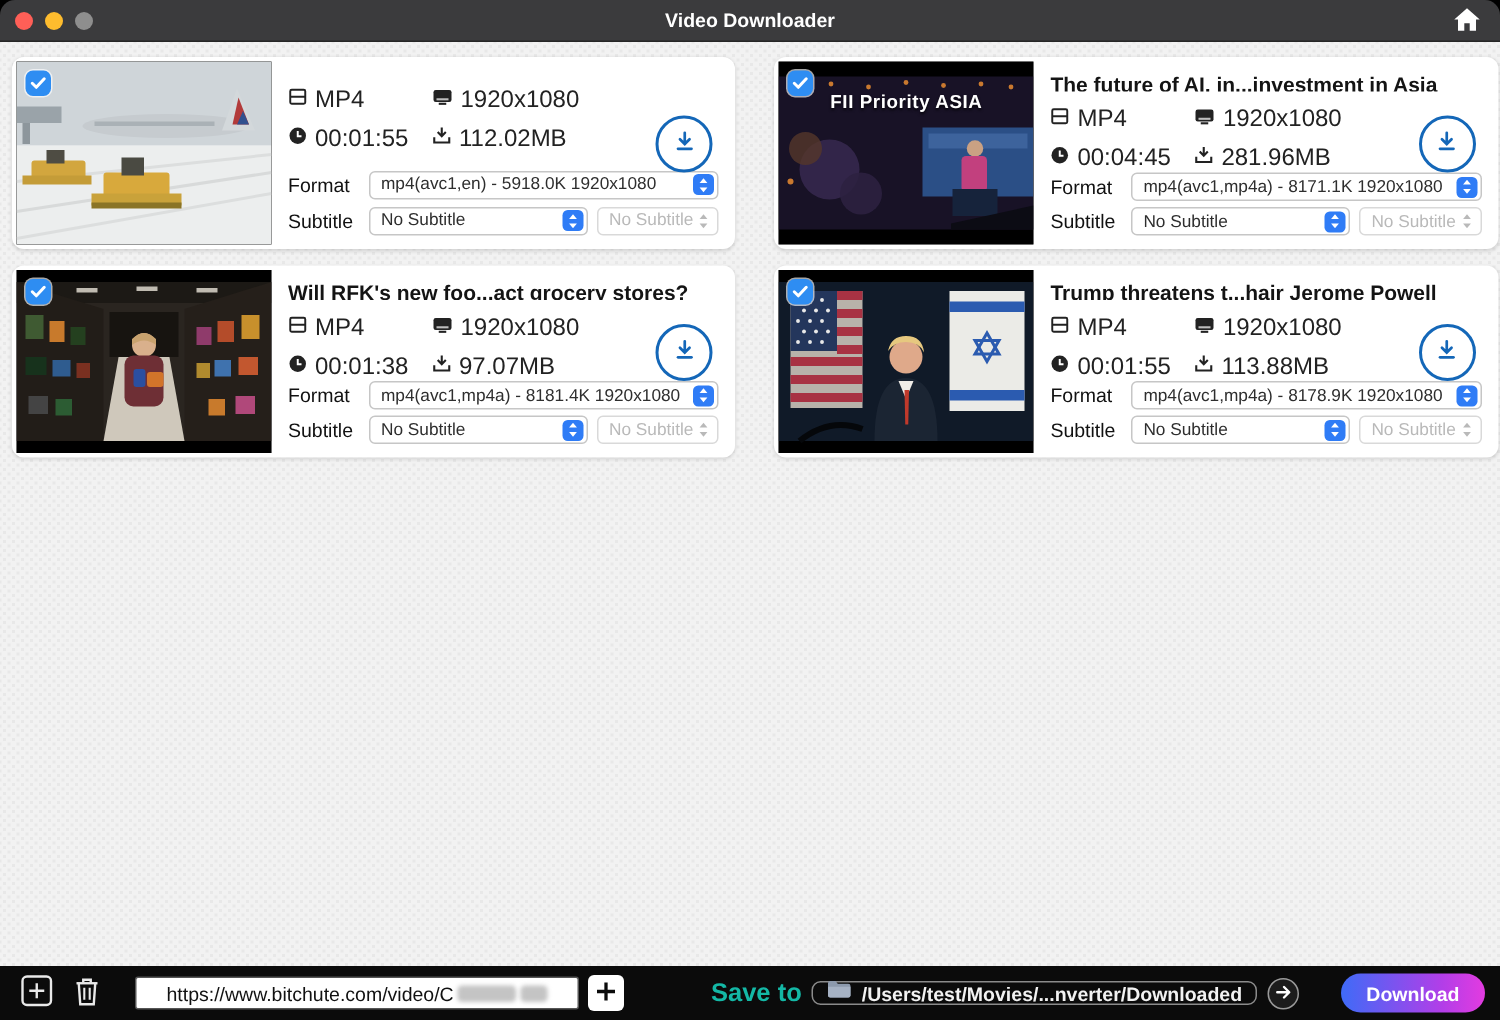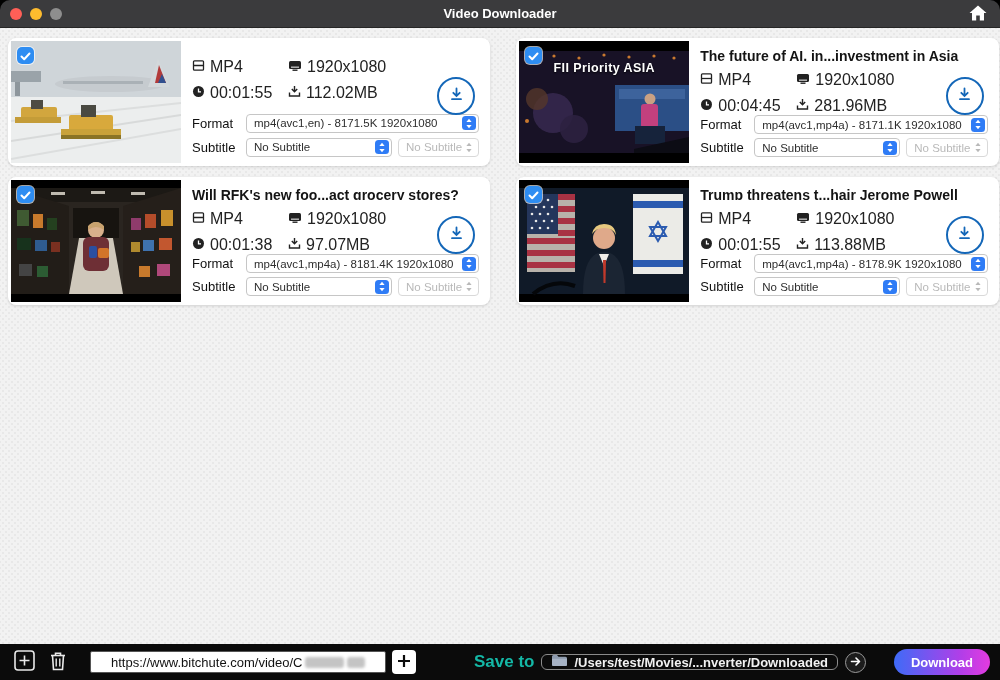--- a/index.html
+++ b/index.html
@@ -171,21 +171,21 @@
             <span>
               <svg width="17" height="17" viewBox="0 0 17 17">
                   <path d="M8.5 2.5 V9.5 M5.3 6.8 L8.5 10 L11.7 6.8" stroke="#1467b8" stroke-width="1.8" fill="none" stroke-linecap="round"></path>
                   <line x1="4" y1="13.2" x2="13" y2="13.2" stroke="#1467b8" stroke-width="1.8" stroke-linecap="round"></line>
                 </svg>
             </span>
           </button>
           <div class="row format">
             <span class="row-label">Format</span>
             <div class="select grow">
-              <span class="select-text">mp4(avc1,en) - 8171.5K 1920x1080</span>
+              <span class="select-text">mp4(avc1,en) - 5918.0K 1920x1080</span>
               <span class="stepper">
                   <svg width="8" height="11" viewBox="0 0 8 11">
                     <path d="M4 0.8 L6.6 4 H1.4 Z" fill="#fff"></path>
                     <path d="M4 10.2 L1.4 7 H6.6 Z" fill="#fff"></path>
                   </svg>
                 </span>
             </div>
           </div>
           <div class="row subtitle">
             <span class="row-label">Subtitle</span>

